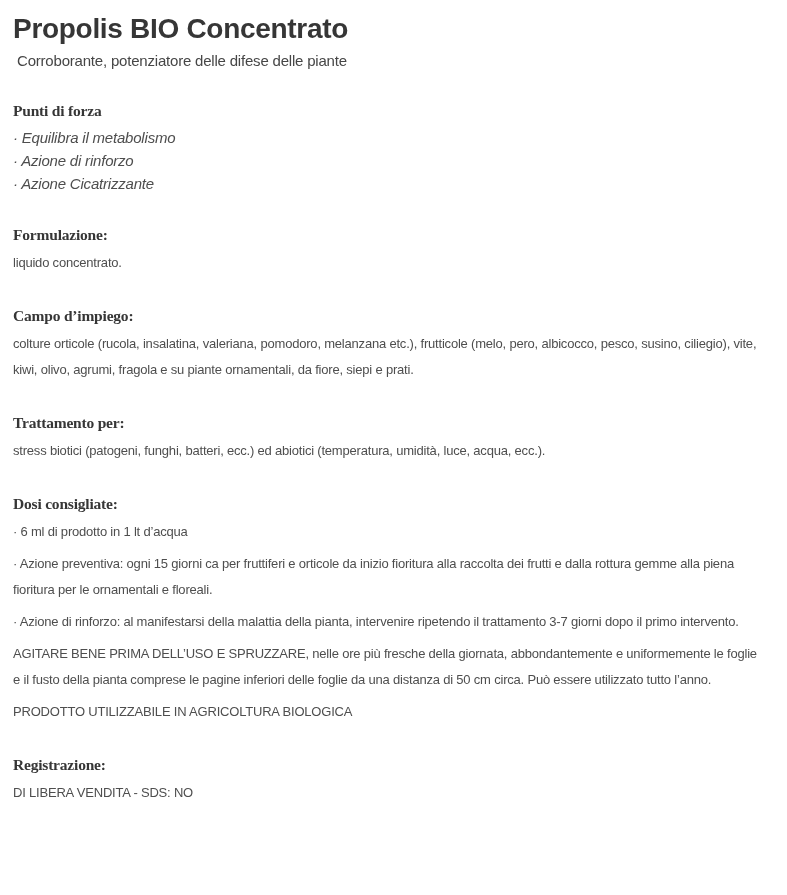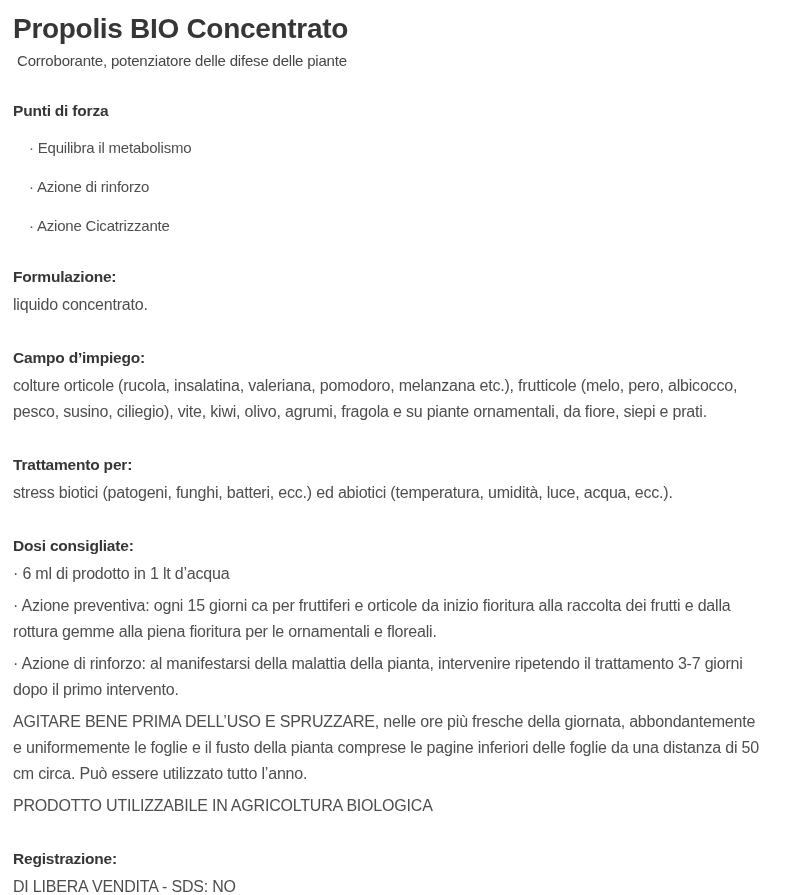--- a/index.html
+++ b/index.html
@@ -32,34 +32,36 @@
     letter-spacing: -0.2px;
     margin: 4px;
   }
   .section-heading {
     font-size: 15.5px;
     line-height: 19px;
     font-weight: 700;
     color: #363636;
     letter-spacing: -0.2px;
     margin: 30px 0 6px 0;
+    font-family: Liberation Serif, serif;
   }
   .para {
-    font-size: 16px;
+    font-size: 13px;
     line-height: 26px;
     letter-spacing: -0.2px;
     color: #4e4e4e;
     margin: 0 0 6px 0;
   }
   .bullet-tight {
     font-size: 15px;
     line-height: 23px;
     letter-spacing: -0.2px;
     color: #4e4e4e;
-    margin: 16px;
+    margin: 0;
+    font-style: italic;
   }
   .bullet-marker {
     display: inline;
   }
 </style>
 </head>
 <body>
 
 <main class="doc">
   <h1 class="page-title">Propolis BIO Concentrato</h1>

